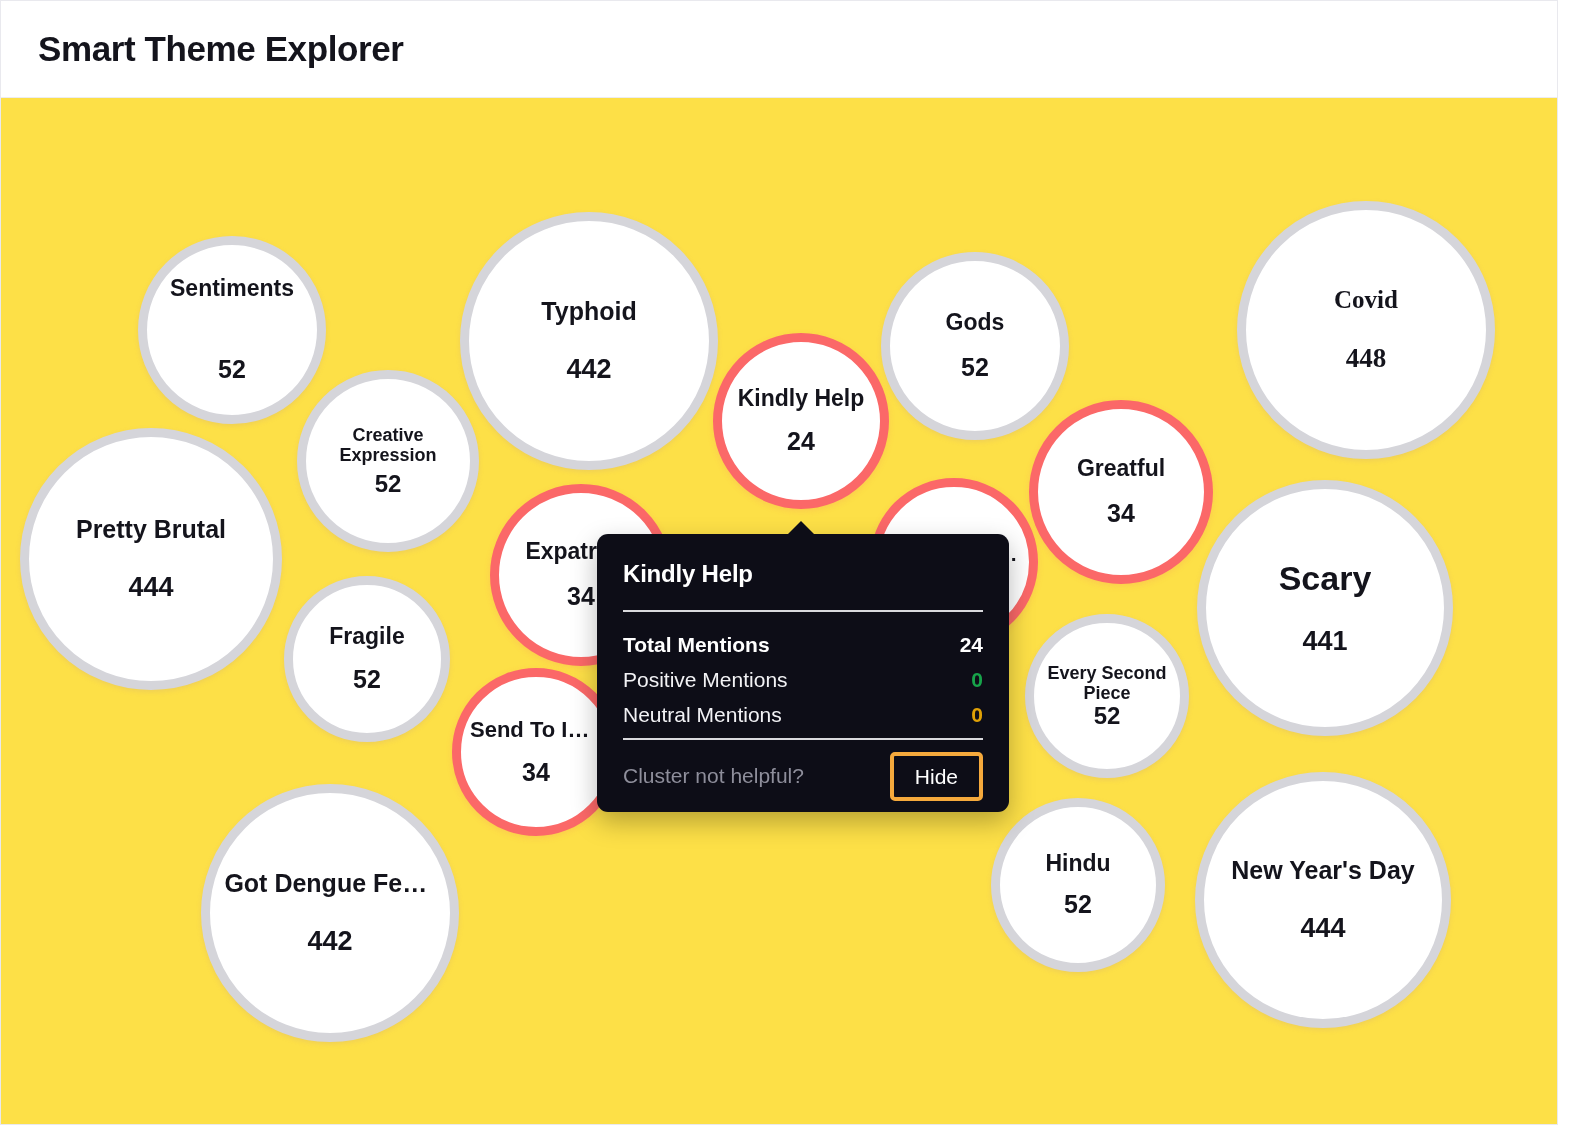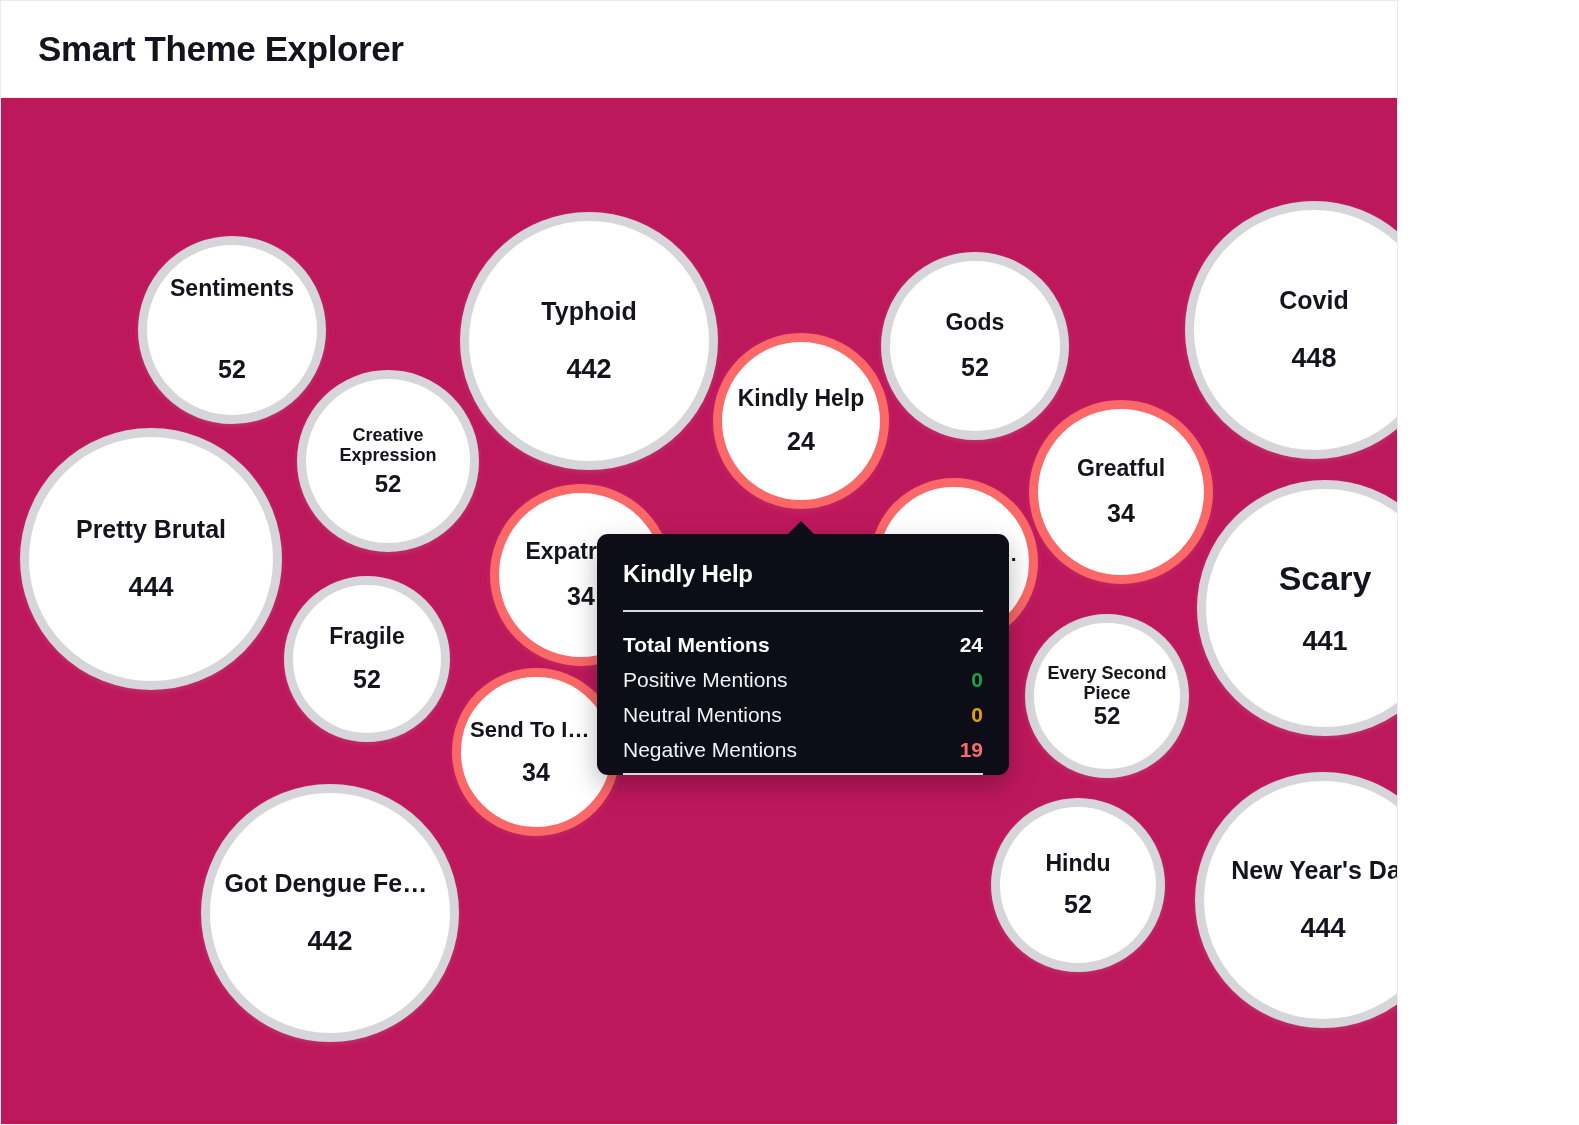--- a/index.html
+++ b/index.html
@@ -7,23 +7,23 @@
     margin: 0;
     padding: 0;
     background: #ffffff;
   }
   body {
     font-family: "Liberation Sans", "DejaVu Sans", sans-serif;
     -webkit-font-smoothing: antialiased;
   }
   #app {
     position: relative;
-    width: 1398px;
+    width: 1558px;
     height: 1125px;
-    background: #be185d;
+    background: #fde047;
     overflow: hidden;
     box-sizing: border-box;
     border: 1px solid #e9e9ee;
   }
 
   
   .header {
     position: absolute;
     left: 0; top: 0;
     width: 100%;
@@ -186,21 +186,21 @@
         <div class="b-value" style="font-size: 25px;">52</div>
       </div>
       <div class="bubble" style="left: 459px; top: 114px; width: 258px; height: 258px;">
         <div class="b-label" style="font-size: 25px; margin-bottom: 30px;">Typhoid</div>
         <div class="b-value" style="font-size: 27px;">442</div>
       </div>
       <div class="bubble" style="left: 880px; top: 154px; width: 188px; height: 188px;">
         <div class="b-label" style="font-size: 23px; margin-bottom: 18px;">Gods</div>
         <div class="b-value" style="font-size: 25px;">52</div>
       </div>
-      <div class="bubble" style="left: 1184px; top: 103px; width: 258px; height: 258px;">
+      <div class="bubble" style="left: 1236px; top: 103px; width: 258px; height: 258px; font-family: Liberation Serif, serif;">
         <div class="b-label" style="font-size: 25px; margin-bottom: 30px;">Covid</div>
         <div class="b-value" style="font-size: 27px;">448</div>
       </div>
       <div class="bubble" style="left: 296px; top: 272px; width: 182px; height: 182px;">
         <div class="b-label wrap" style="font-size: 18px; margin-bottom: 6px;">Creative Expression</div>
         <div class="b-value" style="font-size: 24px;">52</div>
       </div>
       <div class="bubble flagged" style="left: 712px; top: 235px; width: 176px; height: 176px;">
         <div class="b-label" style="font-size: 23px; margin-bottom: 16px;">Kindly Help</div>
         <div class="b-value" style="font-size: 25px;">24</div>
@@ -261,22 +261,22 @@
       <span class="tt-v" id="v0" style="color: rgb(255, 255, 255);">24</span>
     </div>
     <div class="tt-row">
       <span class="tt-k">Positive Mentions</span>
       <span class="tt-v" id="v1" style="color: rgb(23, 163, 74);">0</span>
     </div>
     <div class="tt-row">
       <span class="tt-k">Neutral Mentions</span>
       <span class="tt-v" id="v2" style="color: rgb(224, 161, 6);">0</span>
     </div>
-    <div class="tt-row">
-      <span class="tt-k">Negative Mentions</span>
-      <span class="tt-v" id="v3" style="color: rgb(249, 108, 108);">19</span>
-    </div>
 
     <div class="tt-rule bottom"></div>
 
+    <div class="tt-footer">
+      <span class="tt-footer-text">Cluster not helpful?</span>
+      <button class="hide-btn">Hide</button>
+    </div>
   </div>
 
 </div>
 
 </body></html>

